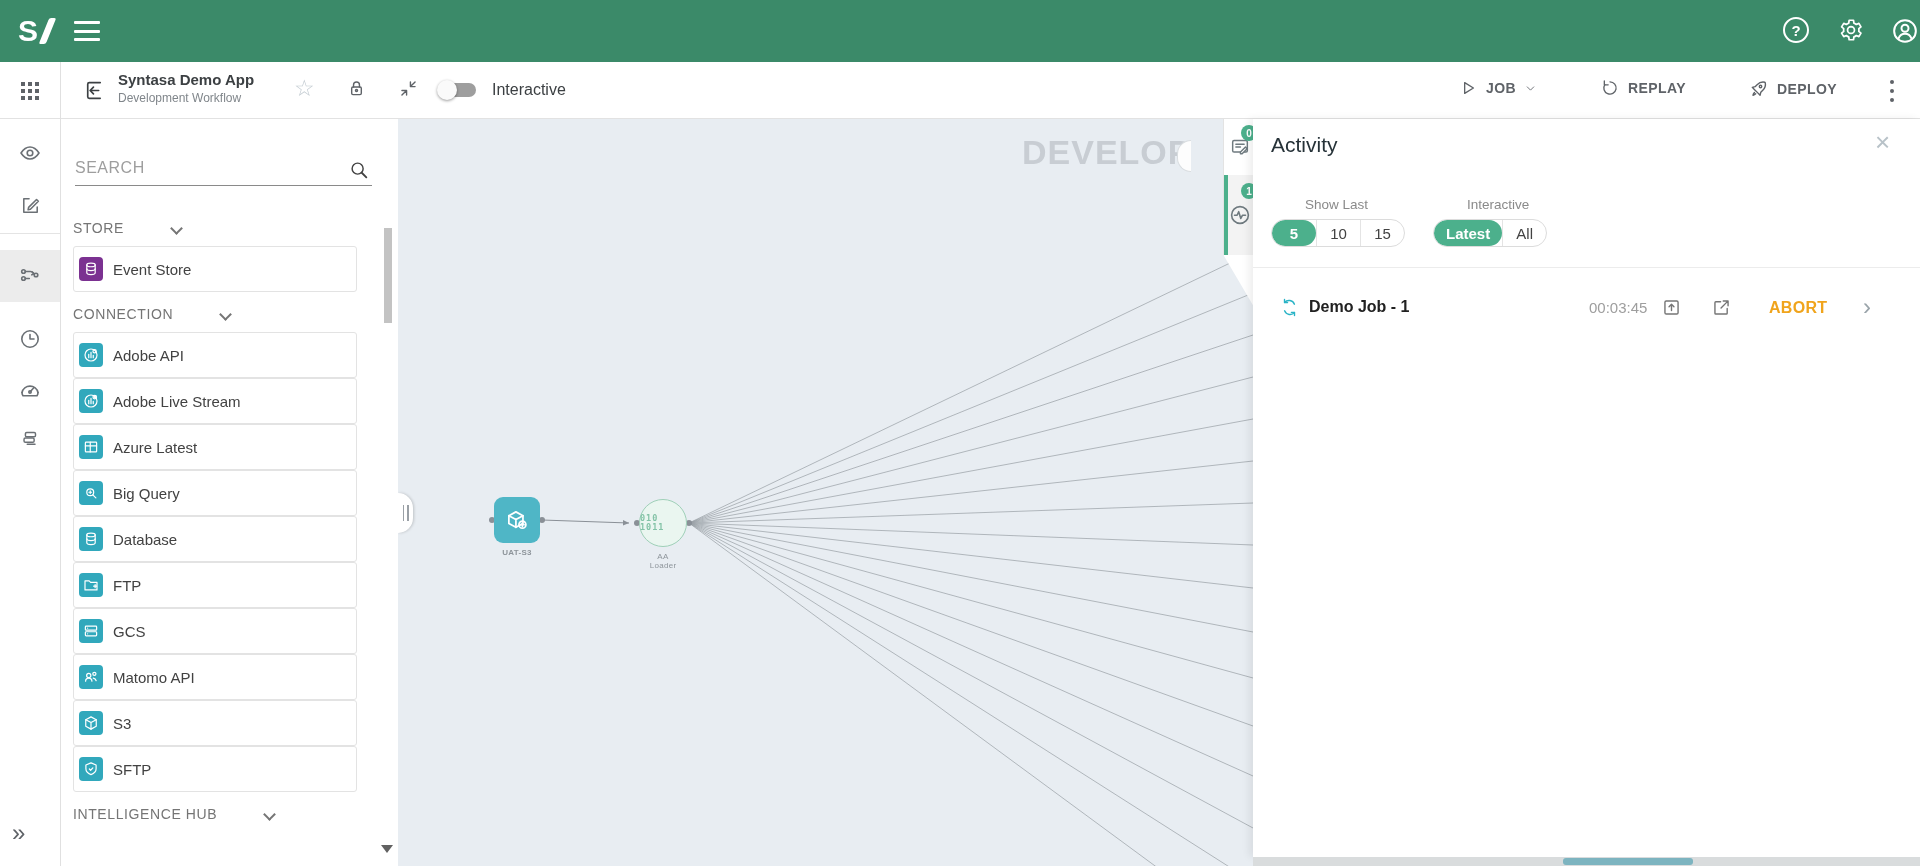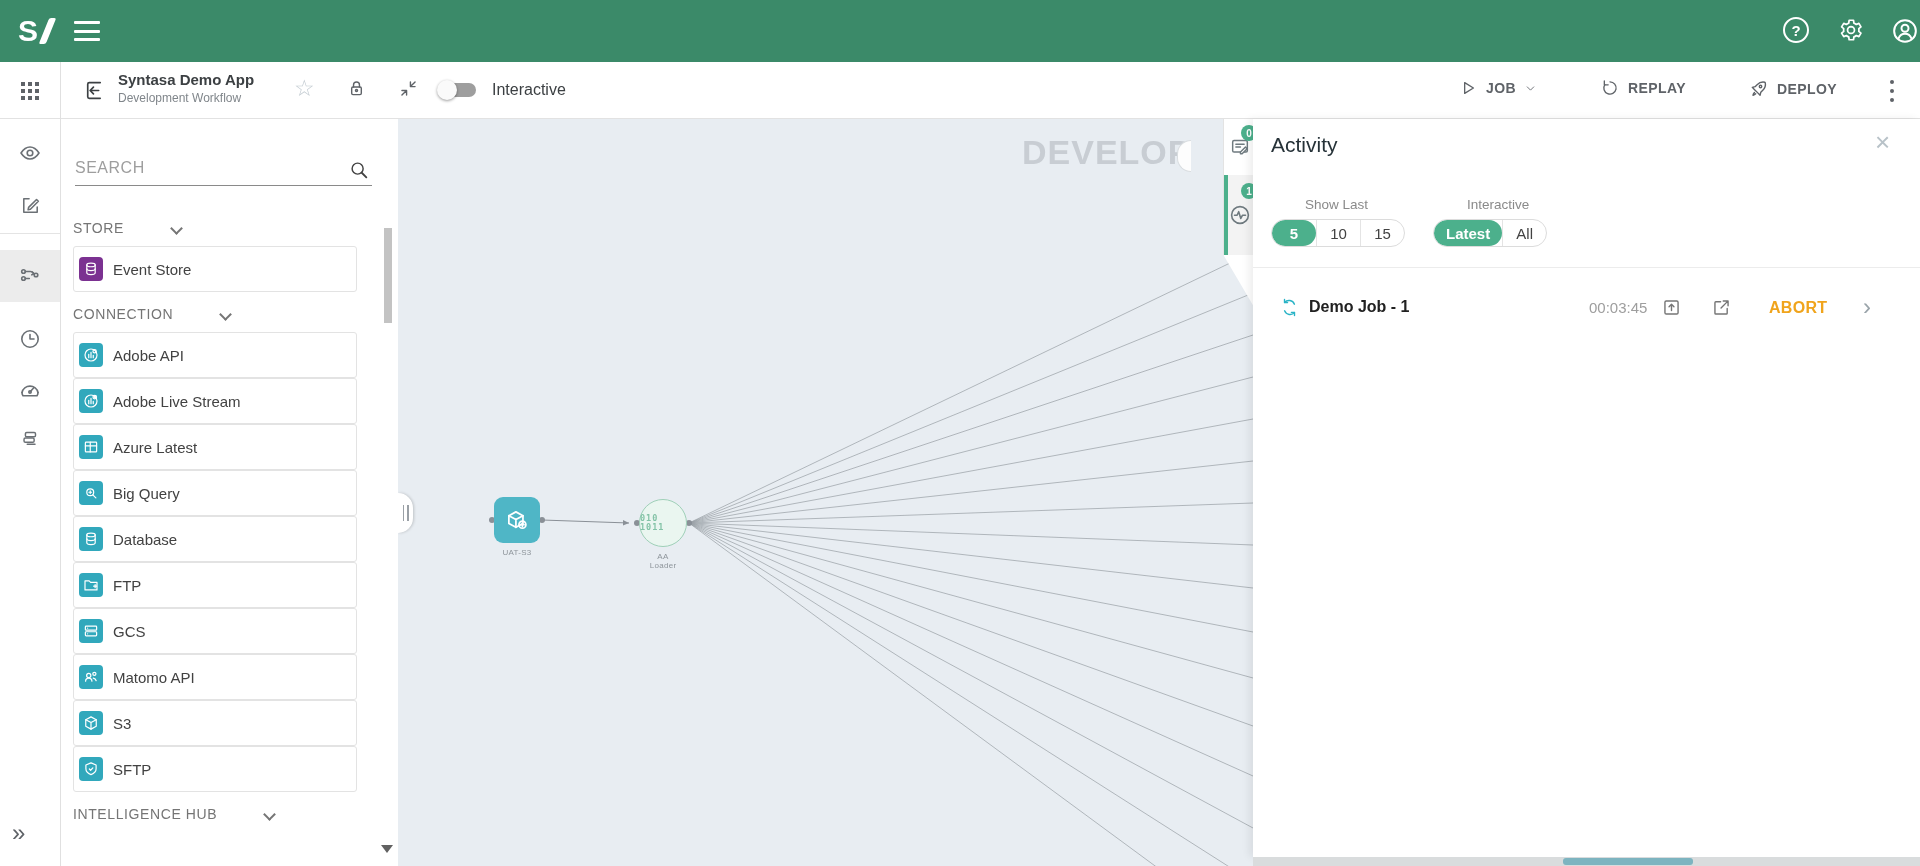--- a/index.html
+++ b/index.html
@@ -447,21 +447,21 @@
   <div id="node-s3">
       <span class="nic">
         <svg width="26" height="26" viewBox="0 0 24 24" fill="none" stroke="currentColor" stroke-width="1.6" stroke-linecap="round" stroke-linejoin="round">
           <path d="M11 4.5l6.5 3.5v7.2L11 18.7l-6.5-3.5V8z"></path>
           <path d="M4.5 8L11 11.5 17.5 8M11 11.5v7.2"></path>
           <circle cx="17" cy="16.3" r="3.2"></circle>
           <path d="M17 14.8v3M15.5 16.3h3"></path>
         </svg>
       </span>
     </div>
-  <div class="node-label" style="left:76px;top:429px;width:86px;">UAT-S3</div>
+  <div class="node-label" style="left:76px;top:429px;width:86px;font-weight:bold;">UAT-S3</div>
   <div id="node-loader">
     <span class="bin">010</span>
     <span class="bin">1011</span>
   </div>
   <div class="node-label" style="left:225px;top:433px;width:80px;">
     <div>AA</div>
       <div>Loader</div>
   </div>
   <div id="handle-left">
       <i></i>

